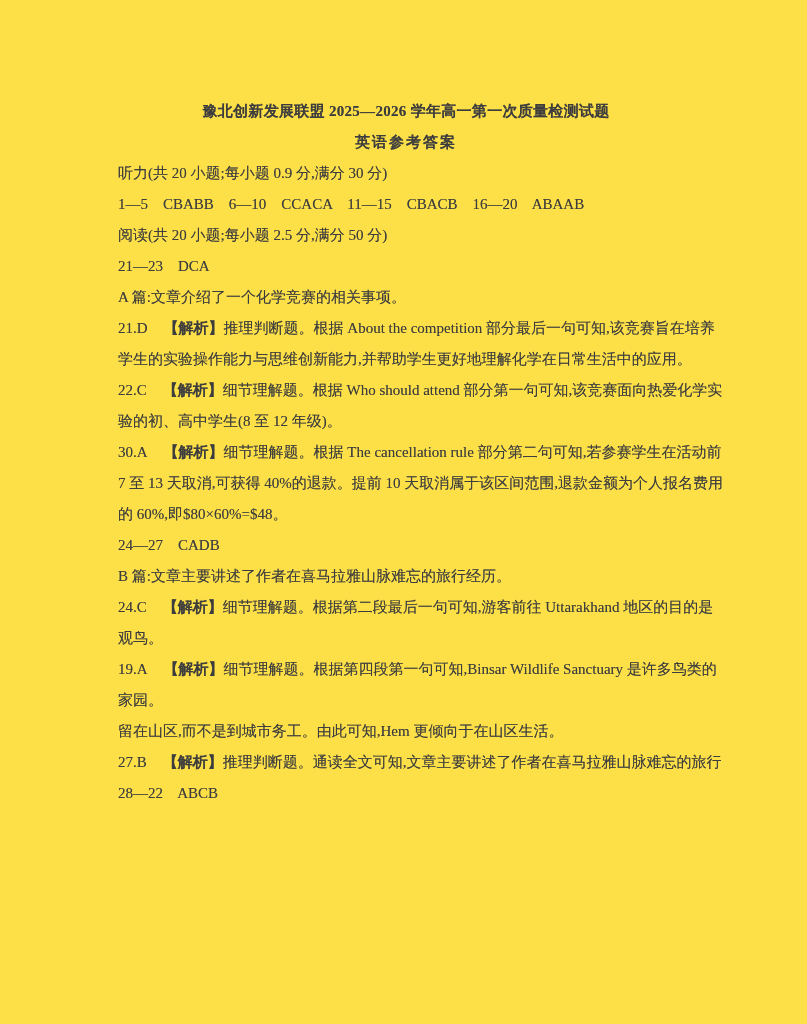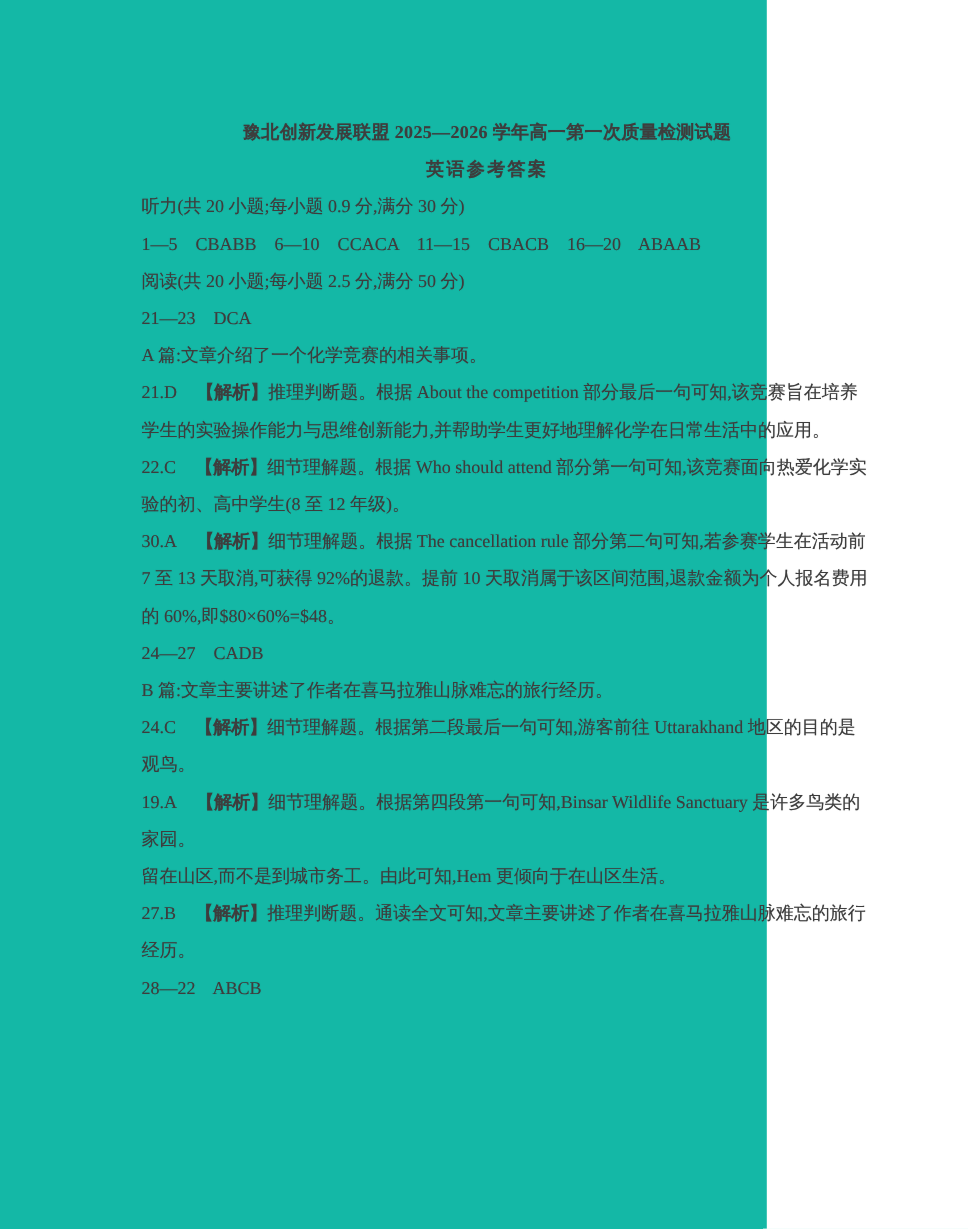--- a/index.html
+++ b/index.html
@@ -9,23 +9,23 @@
   }
   body {
     width: 807px;
     height: 1024px;
     overflow: hidden;
     font-family: "Liberation Serif", "DejaVu Serif", serif;
     color: #3d3d3d;
   }
   .sheet {
     position: relative;
-    width: 639px;
+    width: 807px;
     height: 1024px;
-    background: #14b8a6;
+    background: #fde047;
   }
   .textblock {
     position: absolute;
     left: 118px;
     top: 96px;
     width: 576px;
   }
   .line {
     font-size: 15px;
     height: 31px;
@@ -54,33 +54,32 @@
     <div class="line">21—23    DCA</div>
     <div class="line">A 篇:文章介绍了一个化学竞赛的相关事项。</div>
 
     <div class="line"><span class="qnum">21.D</span><span class="marker">【解析】</span><span>推理判断题。根据 About the competition 部分最后一句可知,该竞赛旨在培养</span></div>
     <div class="line">学生的实验操作能力与思维创新能力,并帮助学生更好地理解化学在日常生活中的应用。</div>
 
     <div class="line"><span class="qnum">22.C</span><span class="marker">【解析】</span><span>细节理解题。根据 Who should attend 部分第一句可知,该竞赛面向热爱化学实</span></div>
     <div class="line">验的初、高中学生(8 至 12 年级)。</div>
 
     <div class="line"><span class="qnum">30.A</span><span class="marker">【解析】</span><span>细节理解题。根据 The cancellation rule 部分第二句可知,若参赛学生在活动前</span></div>
-    <div class="line">7 至 13 天取消,可获得 92%的退款。提前 10 天取消属于该区间范围,退款金额为个人报名费用</div>
+    <div class="line">7 至 13 天取消,可获得 40%的退款。提前 10 天取消属于该区间范围,退款金额为个人报名费用</div>
     <div class="line">的 60%,即$80×60%=$48。</div>
 
     <div class="line">24—27    CADB</div>
     <div class="line">B 篇:文章主要讲述了作者在喜马拉雅山脉难忘的旅行经历。</div>
 
     <div class="line"><span class="qnum">24.C</span><span class="marker">【解析】</span><span>细节理解题。根据第二段最后一句可知,游客前往 Uttarakhand 地区的目的是</span></div>
     <div class="line">观鸟。</div>
 
     <div class="line"><span class="qnum">19.A</span><span class="marker">【解析】</span><span>细节理解题。根据第四段第一句可知,Binsar Wildlife Sanctuary 是许多鸟类的</span></div>
     <div class="line">家园。</div>
 
     <div class="line">留在山区,而不是到城市务工。由此可知,Hem 更倾向于在山区生活。</div>
 
     <div class="line"><span class="qnum">27.B</span><span class="marker">【解析】</span><span>推理判断题。通读全文可知,文章主要讲述了作者在喜马拉雅山脉难忘的旅行</span></div>
-    <div class="line">经历。</div>
 
     <div class="line">28—22    ABCB</div>
 
   </div>
 </div>
 
 </body></html>

